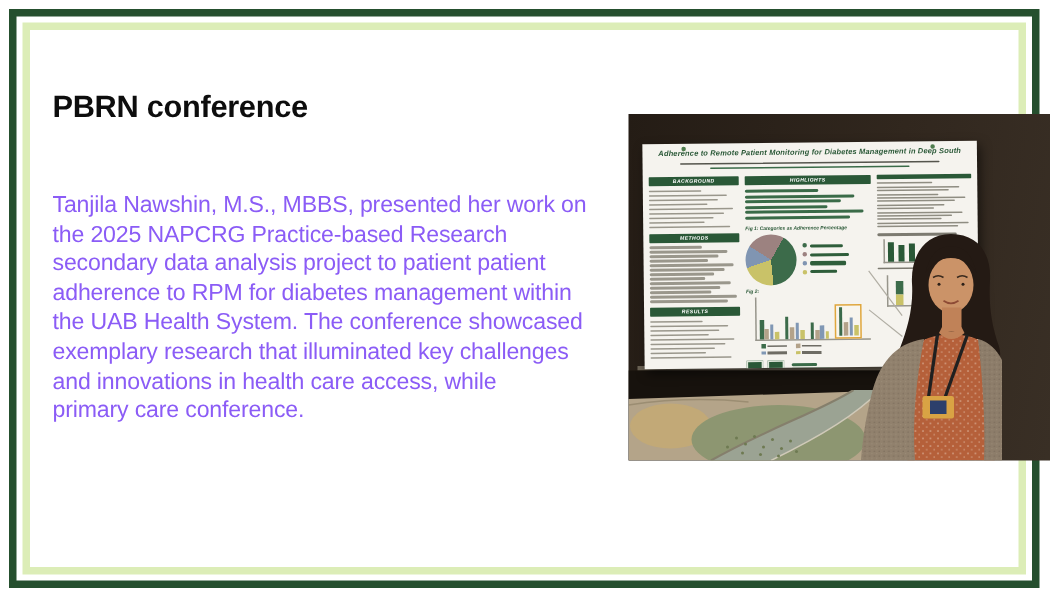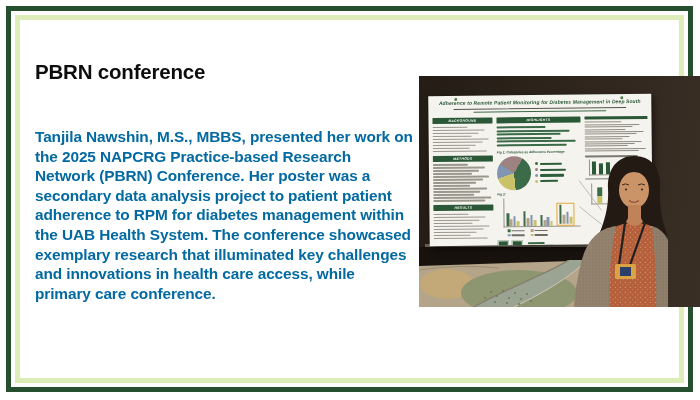--- a/index.html
+++ b/index.html
@@ -11,21 +11,21 @@
   .frame-outer{position:absolute;left:6px;top:6px;right:7px;bottom:8px;border:5px solid #254f2e;}
   .frame-inner{position:absolute;inset:4px;border:5px solid #dcedb7;background:#ffffff;}
 
   
   .headline{
     position:absolute;left:35px;top:60px;width:370px;
     font-size:20.5px;font-weight:700;line-height:23px;color:#0d0d0d;letter-spacing:-0.2px;
   }
   .bodycopy{
     position:absolute;left:35px;top:127px;width:386px;
-    font-size:15.4px;line-height:19.6px;color:#0369a1;letter-spacing:-0.1px;font-weight:bold;
+    font-size:15.4px;line-height:19.6px;color:#8b5cf6;letter-spacing:-0.1px;
   }
   .bodycopy div{white-space:nowrap;}
 
   
   .photo{
     position:absolute;left:419px;top:76px;width:297px;height:231px;overflow:hidden;
     background:linear-gradient(100deg,#241c15 0%,#31271e 55%,#3a3026 100%);
     font-style:italic;
   }
   .tray{position:absolute;left:6px;top:168px;width:168px;height:3px;background:#6b6254;}
@@ -104,21 +104,20 @@
   <div class="frame-inner"></div>
 </div>
 
 <div class="headline">
   <div>PBRN conference</div>
 </div>
 
 <div class="bodycopy">
     <div>Tanjila Nawshin, M.S., MBBS, presented her work on</div>
     <div>the 2025 NAPCRG Practice-based Research</div>
-    <div>Network (PBRN) Conference. Her poster was a</div>
     <div>secondary data analysis project to patient patient</div>
     <div>adherence to RPM for diabetes management within</div>
     <div>the UAB Health System. The conference showcased</div>
     <div>exemplary research that illuminated key challenges</div>
     <div>and innovations in health care access, while</div>
     <div>primary care conference.</div>
   </div>
 
 <div class="photo">
 

